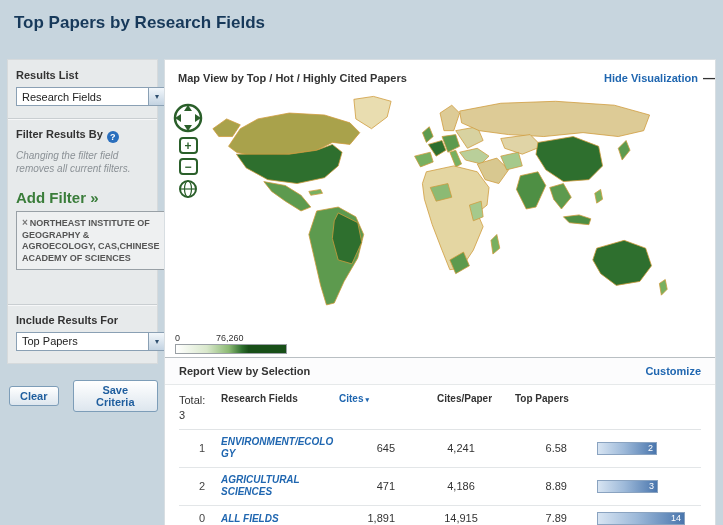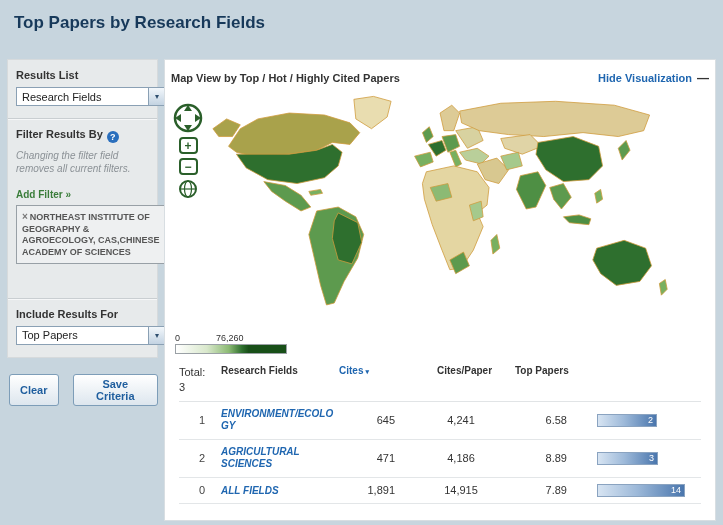--- a/index.html
+++ b/index.html
@@ -19,33 +19,33 @@
   .combo { display: flex; justify-content: space-between; align-items: center; background: #fff;
            border: 1px solid #8aa0b4; height: 19px; font-size: 11px; color: #222; padding-left: 5px;
            width: 150px; cursor: pointer; }
   .combo .arrow { width: 17px; height: 100%; display: flex; align-items: center; justify-content: center;
                   background: linear-gradient(#f2f7fb, #c3d3e2); border-left: 1px solid #8aa0b4;
                   font-size: 8px; color: #2f4f6f; }
   .help-badge { display: inline-flex; width: 12px; height: 12px; border-radius: 50%; background: #2a6fbd;
                 color: #fff; font-size: 9px; font-weight: bold; align-items: center; justify-content: center;
                 margin-left: 4px; vertical-align: -2px; cursor: pointer; }
   .filter-note { font-style: italic; color: #8b9196; font-size: 10px; line-height: 1.3; margin-bottom: 6px; }
-  .add-filter { color: #3a7d3a; font-weight: bold; font-size: 10px; text-decoration: none; display: inline-block; margin-bottom: 5px; cursor: pointer; margin-top: 8px; }
+  .add-filter { color: #3a7d3a; font-weight: bold; font-size: 15px; text-decoration: none; display: inline-block; margin-bottom: 5px; cursor: pointer; margin-top: 8px; }
   .filter-chip { background: #eef0f1; border: 1px solid #98a0a6; padding: 4px 5px; font-size: 9px;
                  font-weight: bold; color: #555; line-height: 1.3; width: 150px; }
   .filter-chip .x { color: #777; font-size: 10px; margin-right: 2px; cursor: pointer; }
   .sec-filter { padding-bottom: 34px; }
-  .side-actions { margin-top: 16px; display: flex; gap: 14px; padding-left: 2px; }
+  .side-actions { margin-top: 16px; display: flex; gap: 14px; padding-left: 2px; align-items: center; }
   .btn { border: 1px solid #7d9db8; border-radius: 3px; background: linear-gradient(#ffffff, #dde6ee);
          color: #1f5e9e; font-weight: bold; font-size: 11px; padding: 3px 10px; cursor: pointer;
          font-family: "Liberation Sans", sans-serif; }
 
   
   .main { flex: 1; background: #fff; min-height: 462px; border: 1px solid #d8dee2; }
-  .viz-header { display: flex; justify-content: space-between; align-items: center; padding: 11px 6px 8px; }
+  .viz-header { display: flex; justify-content: space-between; align-items: center; padding: 11px 0 8px; margin-left: 13px; }
   .viz-title { font-size: 11px; font-weight: bold; color: #333; }
   .link-blue { color: #1f66b0; font-size: 11px; font-weight: bold; text-decoration: none; cursor: pointer; }
   .hide-wrap { display: flex; align-items: center; gap: 5px; text-align: center; }
   .minus-glyph { color: #333; font-weight: bold; font-size: 12px; }
 
   .map-region { position: relative; height: 264px; }
   .map-controls { position: absolute; left: 7px; top: 10px; width: 32px; display: flex;
                   flex-direction: column; align-items: center; gap: 4px; }
   .zoom-btn { width: 19px; height: 17px; border: 2px solid #2a5f2a; border-radius: 4px; background: #fff;
               color: #2a5f2a; font-weight: bold; font-size: 12px; line-height: 12px; display: flex;
@@ -199,20 +199,24 @@
       <div class="legend">
         <div class="legend-labels">
           <span>0</span>
           <span class="legend-max">76,260</span>
         </div>
         <div class="legend-bar"></div>
       </div>
 
     </div>
 
+    <div class="report-header">
+      <span class="report-title">Report View by Selection</span>
+      <a class="link-blue">Customize</a>
+    </div>
 
     <div class="table-wrap">
 
       <div class="grid-header">
         <div class="c-total">
           <div>Total:</div>
           <div>3</div>
         </div>
         <div class="c-field-h">Research Fields</div>
         <div class="c-cites-h">

